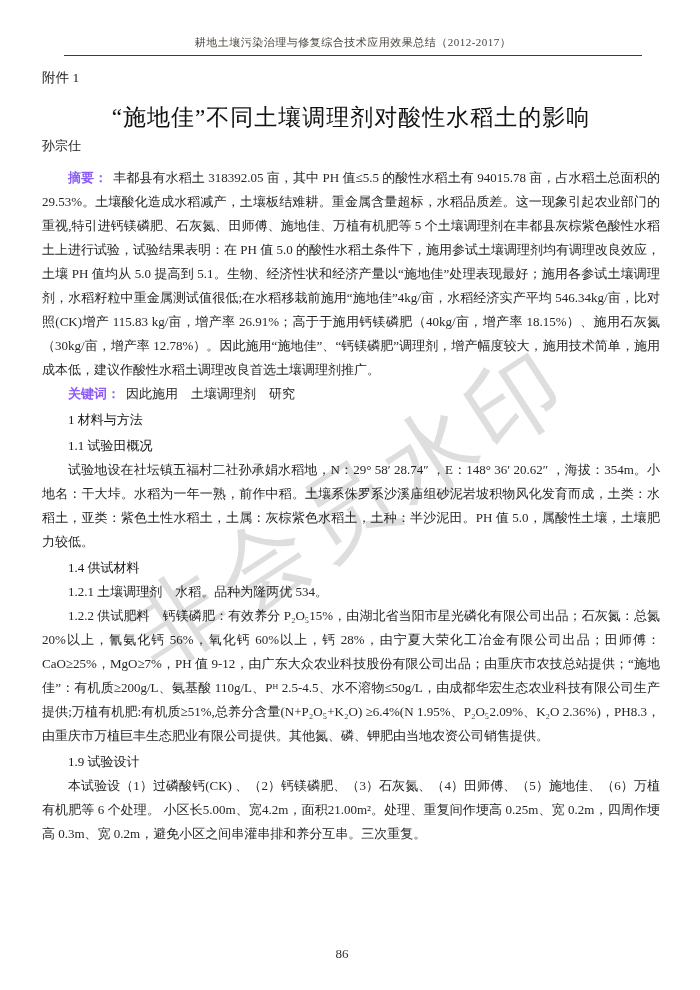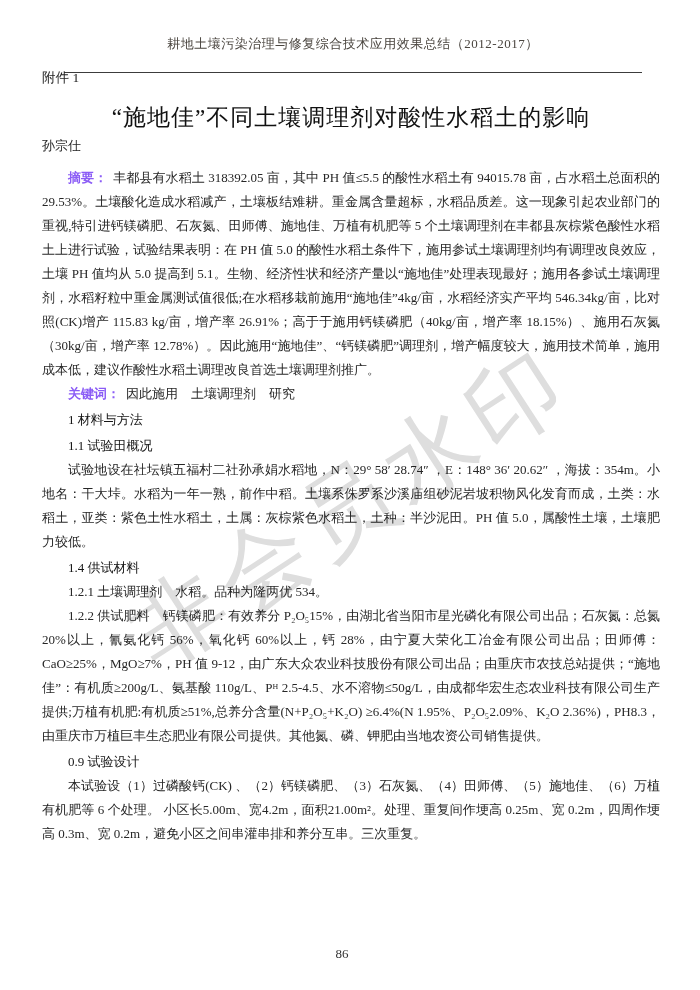--- a/index.html
+++ b/index.html
@@ -3,22 +3,22 @@
 <meta charset="utf-8">
 <style>
   html,body{margin:0;padding:0;background:#ffffff;}
   .page{
     position:relative;width:700px;height:990px;background:#ffffff;
     font-family:"Liberation Serif","DejaVu Serif",serif;color:#262626;
     overflow:hidden;margin:0 auto;
   }
   .running-header{
     position:absolute;top:35px;left:64px;right:58px;
-    text-align:center;font-size:13px;color:#4a453f;
-    padding-bottom:19px;border-bottom:1.5px solid #3c3c3c;
+    text-align:center;font-size:11px;color:#4a453f;
+    padding-bottom:5px;border-bottom:1.5px solid #3c3c3c;
     letter-spacing:0.5px;
   }
   .content{
     position:absolute;top:66px;left:42px;right:40px;
     font-size:13px;line-height:24px;text-align:justify;
   }
   .attachment{margin:0 0 8px 0;font-size:13.5px;color:#1d1d1d;}
   .title{
     margin:16px 0 4px 0;text-align:center;
     font-size:23px;font-weight:normal;color:#111;letter-spacing:1px;
@@ -61,21 +61,21 @@
 
     <p class="heading">1 材料与方法</p>
 
     <p class="heading">1.1 试验田概况</p>
     <p class="para">试验地设在社坛镇五福村二社孙承娟水稻地，N：29° 58′ 28.74″ ，E：148° 36′ 20.62″ ，海拔：354m。小地名：干大垰。水稻为一年一熟，前作中稻。土壤系侏罗系沙溪庙组砂泥岩坡积物风化发育而成，土类：水稻土，亚类：紫色土性水稻土，土属：灰棕紫色水稻土，土种：半沙泥田。PH 值 5.0，属酸性土壤，土壤肥力较低。</p>
 
     <p class="heading">1.4 供试材料</p>
     <p class="para"><span>1.2.1 土壤调理剂　</span><span>水稻。品种为隆两优 534。</span></p>
     <p class="para"><span>1.2.2 供试肥料　</span><span>钙镁磷肥：有效养分 P₂O₅15%，由湖北省当阳市星光磷化有限公司出品；石灰氮：总氮 20%以上，氰氨化钙 56%，氧化钙 60%以上，钙 28%，由宁夏大荣化工冶金有限公司出品；田师傅：CaO≥25%，MgO≥7%，PH 值 9-12，由广东大众农业科技股份有限公司出品；由重庆市农技总站提供；“施地佳”：有机质≥200g/L、氨基酸 110g/L、Pᴴ 2.5-4.5、水不溶物≤50g/L，由成都华宏生态农业科技有限公司生产提供;万植有机肥:有机质≥51%,总养分含量(N+P₂O₅+K₂O) ≥6.4%(N 1.95%、P₂O₅2.09%、K₂O 2.36%)，PH8.3，由重庆市万植巨丰生态肥业有限公司提供。其他氮、磷、钾肥由当地农资公司销售提供。</span></p>
 
-    <p class="heading">0.9 试验设计</p>
+    <p class="heading">1.9 试验设计</p>
     <p class="para">本试验设（1）过磷酸钙(CK) 、（2）钙镁磷肥、（3）石灰氮、（4）田师傅、（5）施地佳、（6）万植有机肥等 6 个处理。 小区长5.00m、宽4.2m，面积21.00m²。处理、重复间作埂高 0.25m、宽 0.2m，四周作埂高 0.3m、宽 0.2m，避免小区之间串灌串排和养分互串。三次重复。</p>
   </div>
 
   <div class="watermark">非会员水印</div>
 
   <div class="page-number">86</div>
 
 </div>
 
 </body></html>

